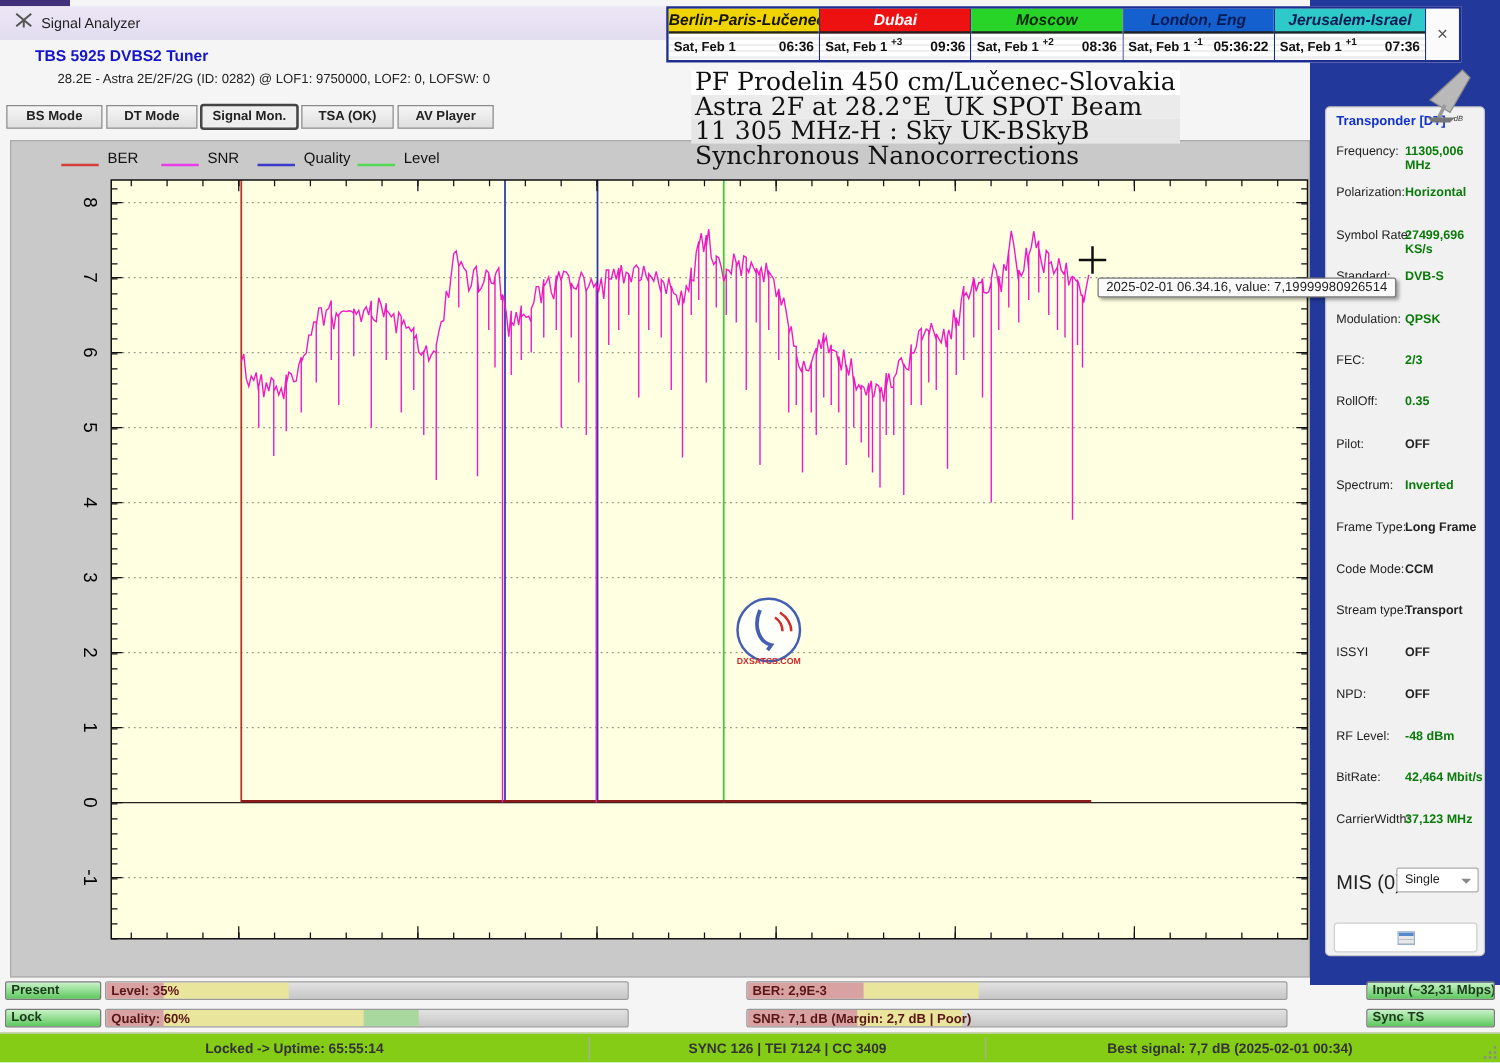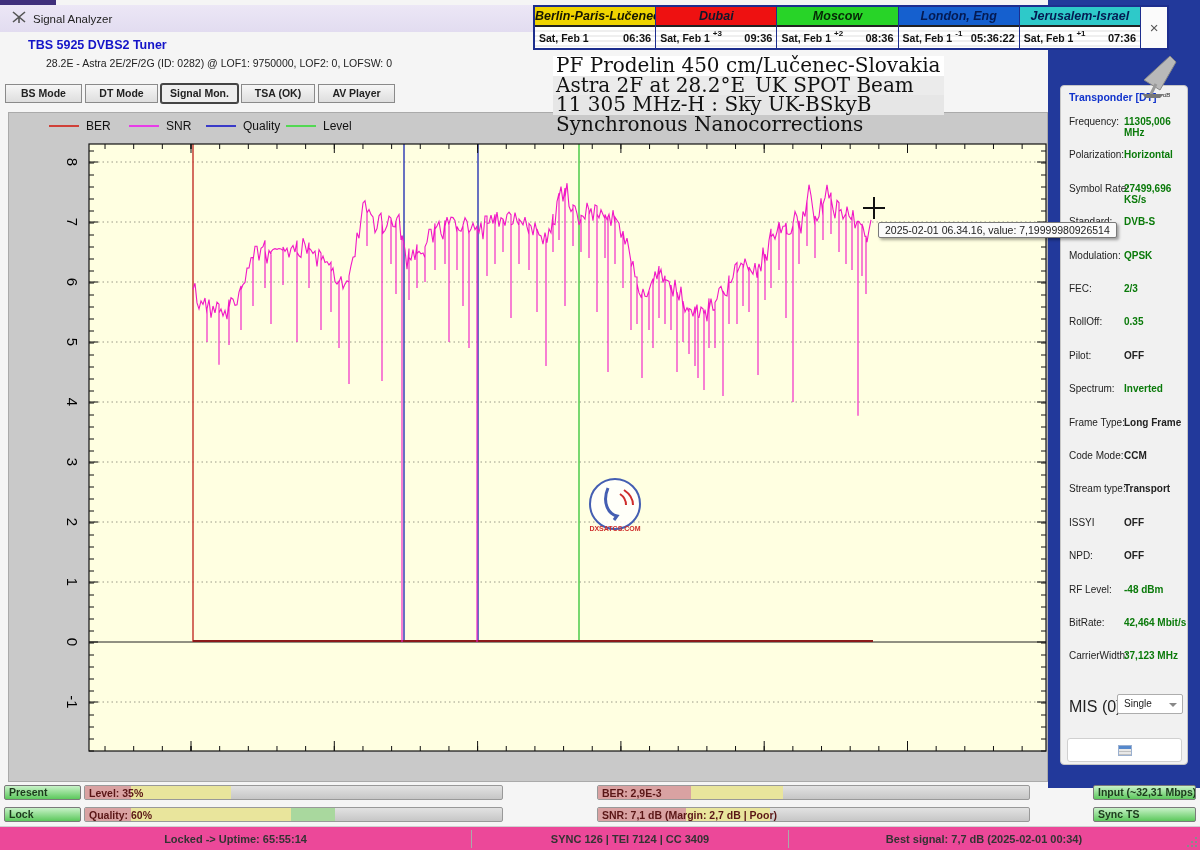--- a/index.html
+++ b/index.html
@@ -42,21 +42,21 @@
 
   
   #overlay-caption { position:absolute; left:553px; top:56px; font-family:"DejaVu Serif", serif;
     font-size:20px; line-height:19.5px; color:#111; z-index:5; }
   #overlay-caption div { padding:0 3px; white-space:nowrap; }
 
   
   #chart-widget { position:absolute; left:8px; top:112px; width:1040px; height:670px;
     background:#c9c9c9; border:1px solid #aaa; }
   #chart-legend { position:absolute; left:0; top:0; width:100%; height:26px; display:flex; align-items:center; }
-  .legend-item { display:flex; align-items:center; position:absolute; }
+  .legend-item { display:flex; align-items:flex-end; position:absolute; }
   .legend-swatch { width:30px; height:2px; margin-right:7px; }
   .legend-label { font-size:12px; color:#111; }
   #chart-svg { position:absolute; left:0; top:0; }
 
   #snr-tooltip { position:absolute; left:869px; top:109px; white-space:nowrap; font-size:10.5px; color:#222;
     background:#fafafa; border:1px solid #7a7a7a; border-radius:2px; padding:1px 6px;
     box-shadow:2px 2px 3px rgba(0,0,0,0.35); z-index:6; }
 
   #watermark { position:absolute; left:575px; top:363px; opacity:0.95; z-index:4; }
 
@@ -83,21 +83,21 @@
   .gbar { position:absolute; height:15px; background:linear-gradient(#c8f2c8,#5cc85c);
     border:1px solid #7a7a7a; border-radius:2px; font-size:10.5px; font-weight:bold; color:#1c3a1c;
     line-height:13px; padding-left:4px; white-space:nowrap; overflow:hidden; }
   .pbar { position:absolute; height:15px; background:linear-gradient(#e2e2e2,#c6c6c6);
     border:1px solid #999; border-radius:2px; overflow:hidden; }
   .pbar .seg { position:absolute; top:0; bottom:0; }
   .pbar .ptext { position:absolute; left:4px; top:0; font-size:10.5px; font-weight:bold; color:#5a1616;
     line-height:14px; white-space:nowrap; z-index:2; }
 
   
-  #statusbar { position:absolute; left:0; top:826px; width:1200px; height:24px; background:#ec4899;
+  #statusbar { position:absolute; left:0; top:826px; width:1200px; height:24px; background:#84cc16;
     border-top:1px solid #d0d0d0; font-size:11px; font-weight:bold; color:#333; }
   .sb-sec { position:absolute; top:0; height:24px; line-height:24px; text-align:center; }
   .sb-div { position:absolute; top:3px; width:1px; height:18px; background:#aaa; }
   #resize-grip { position:absolute; right:3px; bottom:3px; width:10px; height:10px; }
   #resize-grip i { position:absolute; width:2px; height:2px; background:#8a8a8a; }
 </style>
 </head>
 <body>
 
 <div id="screen">
@@ -138,21 +138,21 @@
   <div id="clock-widget">
       <div class="clock-col">
         <div class="clock-head" style="background: rgb(240, 212, 0); color: rgb(22, 22, 0);">Berlin-Paris-Lučenec</div>
         <div class="clock-time-row">
           <span class="clock-date">Sat, Feb 1</span>
           <span class="clock-off"></span>
           <span class="clock-time">06:36</span>
         </div>
       </div>
       <div class="clock-col">
-        <div class="clock-head" style="background: rgb(238, 17, 17); color: #0f172a;">Dubai</div>
+        <div class="clock-head" style="background: rgb(238, 17, 17); color: #ffffff;">Dubai</div>
         <div class="clock-time-row">
           <span class="clock-date">Sat, Feb 1</span>
           <span class="clock-off">+3</span>
           <span class="clock-time">09:36</span>
         </div>
       </div>
       <div class="clock-col">
         <div class="clock-head" style="background: rgb(40, 212, 40); color: rgb(6, 40, 6);">Moscow</div>
         <div class="clock-time-row">
           <span class="clock-date">Sat, Feb 1</span>

